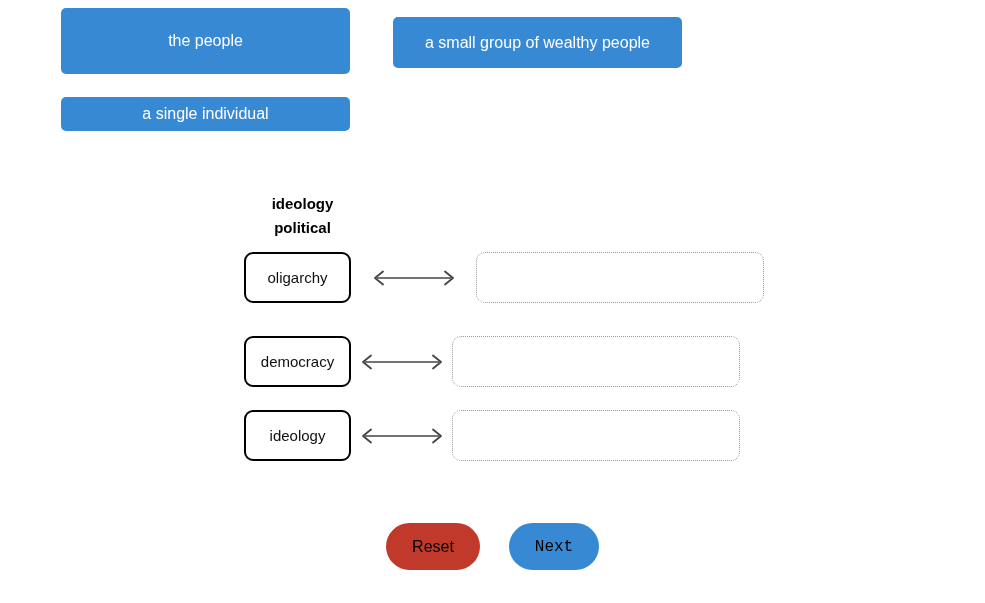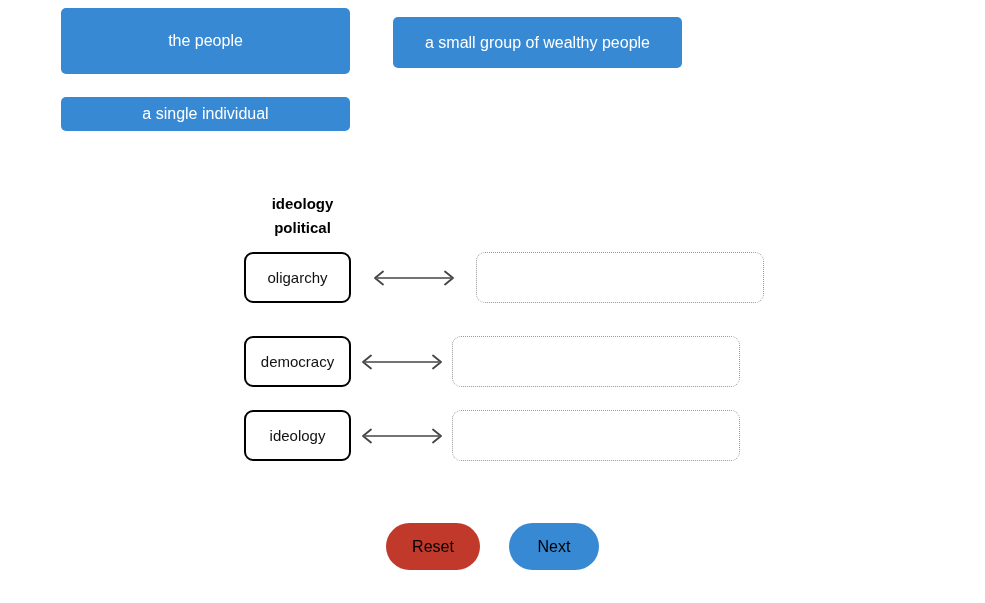--- a/index.html
+++ b/index.html
@@ -148,20 +148,21 @@
     width: 94px;
     height: 47px;
     background: #c0392b;
   }
   #btn-next {
     left: 509px;
     top: 523px;
     width: 90px;
     height: 47px;
     background: #3889d4;
+    font-family: Liberation Mono, monospace;
   }
 </style>
 </head>
 <body>
 
 <div id="stage">
 
   <div class="chip" id="chip-0">the people</div>
 
   <div class="chip" id="chip-1">a small group of wealthy people</div>

